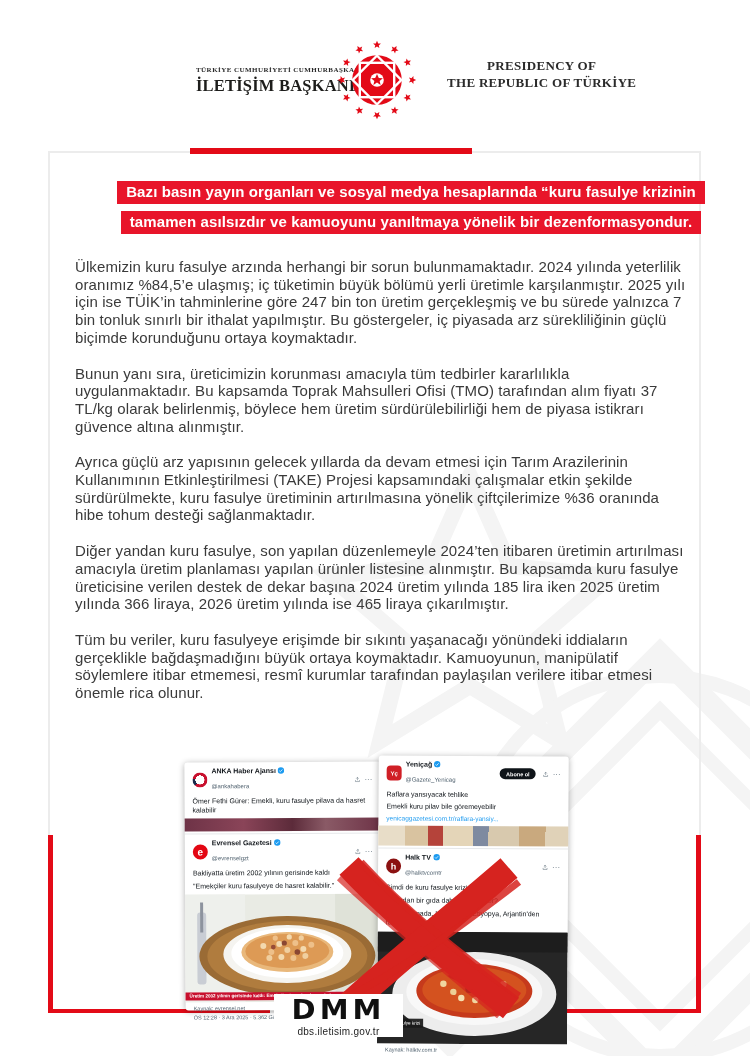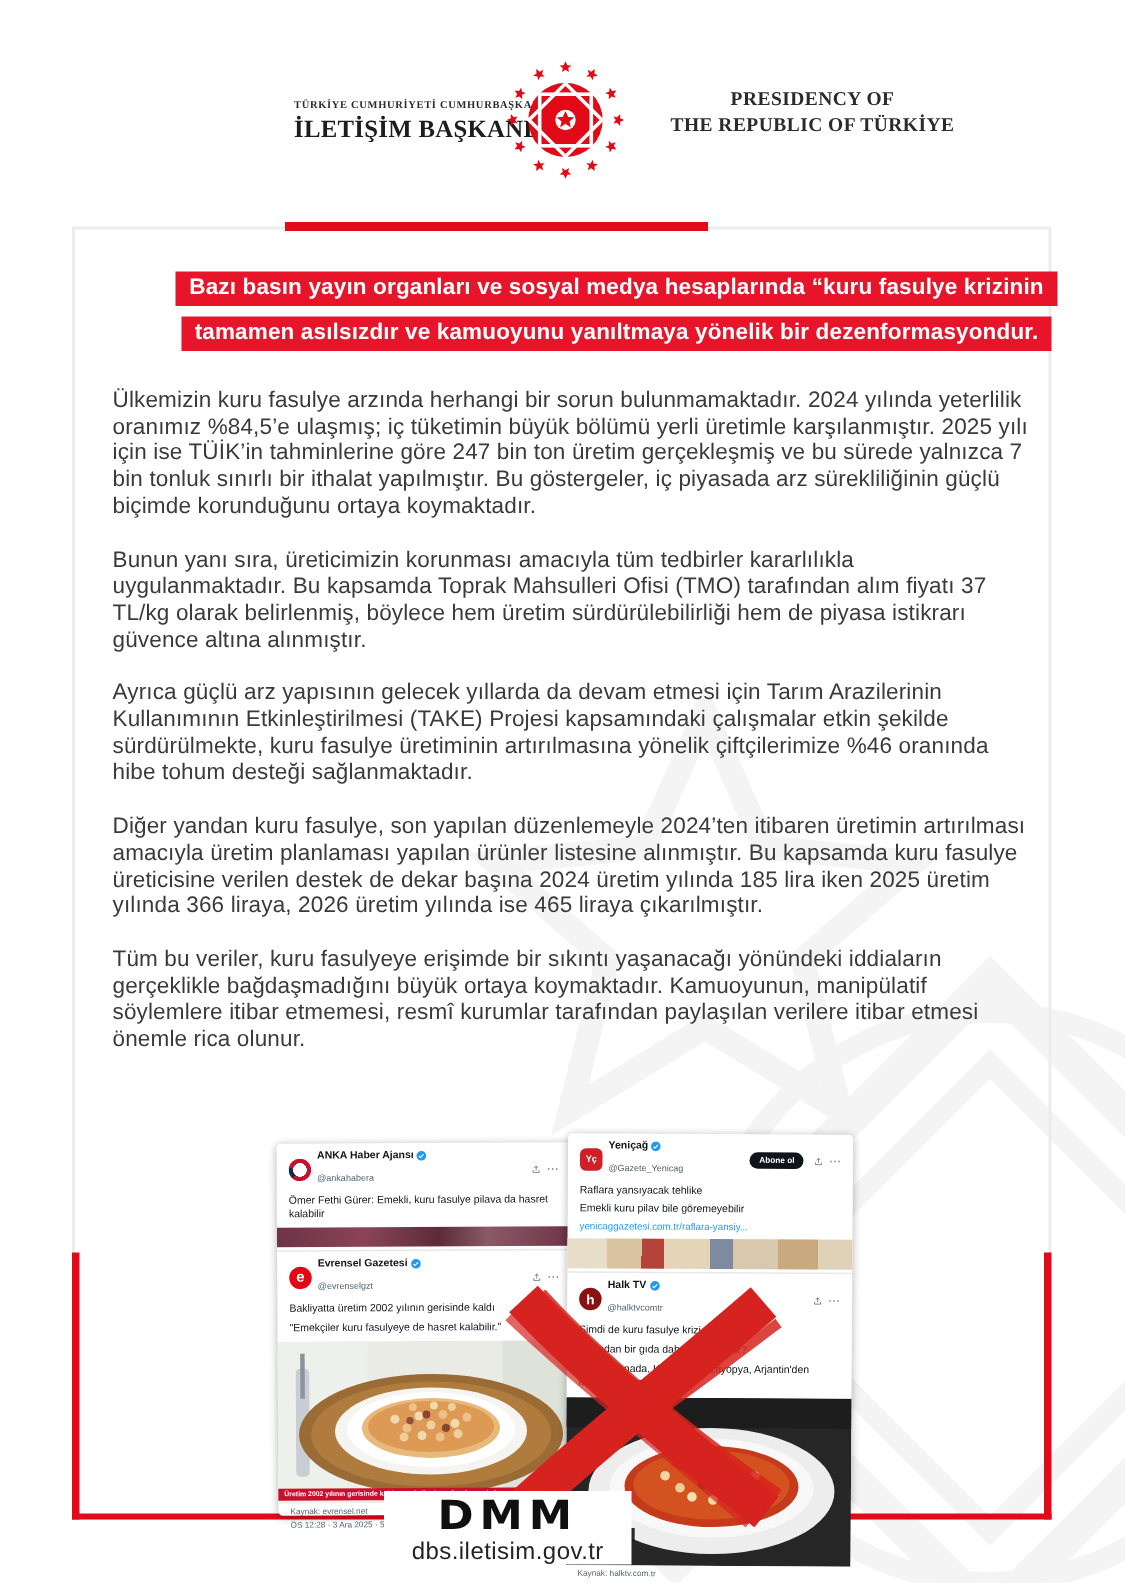--- a/index.html
+++ b/index.html
@@ -80,21 +80,21 @@
   .tw-source{font-size:5.5px;color:#536471;margin-top:3px;}
   .tw-meta{font-size:5.5px;color:#536471;margin-top:2.5px;}
 
   .xmark{position:absolute;left:146px;top:100px;width:195px;height:168px;z-index:6;pointer-events:none;}
 
   
   .footer{position:absolute;left:0;top:994px;width:677px;text-align:center;z-index:7;line-height:1;}
   .footer-inner{display:inline-block;background:#fff;padding:2px 18px 0;}
   .dmm{font-family:"DejaVu Sans",sans-serif;font-size:29px;font-weight:bold;letter-spacing:4px;
        color:#101010;transform:scaleY(.92);}
-  .footer-url{font-size:16px;color:#242424;margin-top:2px;letter-spacing:.3px;}
+  .footer-url{font-size:10px;color:#242424;margin-top:2px;letter-spacing:.3px;}
 </style>
 </head>
 <body>
 
 <div class="page">
 
   <div class="watermark">
     <svg width="470" height="640" viewBox="0 0 470 640" fill="none">
       <g stroke="#f4f4f4" fill="none">
         <path d="M190 60 L230 150 L330 160 L255 225 L280 325 L190 270 L100 325 L125 225 L50 160 L150 150 Z" stroke-width="16"></path>
@@ -155,21 +155,21 @@
   <div class="fr fr-br"></div>
 
   <div class="headline">
     <div class="row"><span class="strip">Bazı basın yayın organları ve sosyal medya hesaplarında “kuru fasulye krizinin</span></div>
     <div class="row"><span class="strip">tamamen asılsızdır ve kamuoyunu yanıltmaya yönelik bir dezenformasyondur.</span></div>
   </div>
 
   <div class="paragraphs">
     <p>Ülkemizin kuru fasulye arzında herhangi bir sorun bulunmamaktadır. 2024 yılında yeterlilik oranımız %84,5’e ulaşmış; iç tüketimin büyük bölümü yerli üretimle karşılanmıştır. 2025 yılı için ise TÜİK’in tahminlerine göre 247 bin ton üretim gerçekleşmiş ve bu sürede yalnızca 7 bin tonluk sınırlı bir ithalat yapılmıştır. Bu göstergeler, iç piyasada arz sürekliliğinin güçlü biçimde korunduğunu ortaya koymaktadır.</p>
     <p>Bunun yanı sıra, üreticimizin korunması amacıyla tüm tedbirler kararlılıkla uygulanmaktadır. Bu kapsamda Toprak Mahsulleri Ofisi (TMO) tarafından alım fiyatı 37 TL/kg olarak belirlenmiş, böylece hem üretim sürdürülebilirliği hem de piyasa istikrarı güvence altına alınmıştır.</p>
-    <p>Ayrıca güçlü arz yapısının gelecek yıllarda da devam etmesi için Tarım Arazilerinin Kullanımının Etkinleştirilmesi (TAKE) Projesi kapsamındaki çalışmalar etkin şekilde sürdürülmekte, kuru fasulye üretiminin artırılmasına yönelik çiftçilerimize %46 oranında hibe tohum desteği sağlanmaktadır.</p>
+    <p>Ayrıca güçlü arz yapısının gelecek yıllarda da devam etmesi için Tarım Arazilerinin Kullanımının Etkinleştirilmesi (TAKE) Projesi kapsamındaki çalışmalar etkin şekilde sürdürülmekte, kuru fasulye üretiminin artırılmasına yönelik çiftçilerimize %36 oranında hibe tohum desteği sağlanmaktadır.</p>
     <p>Diğer yandan kuru fasulye, son yapılan düzenlemeyle 2024’ten itibaren üretimin artırılması amacıyla üretim planlaması yapılan ürünler listesine alınmıştır. Bu kapsamda kuru fasulye üreticisine verilen destek de dekar başına 2024 üretim yılında 185 lira iken 2025 üretim yılında 366 liraya, 2026 üretim yılında ise 465 liraya çıkarılmıştır.</p>
     <p>Tüm bu veriler, kuru fasulyeye erişimde bir sıkıntı yaşanacağı yönündeki iddiaların gerçeklikle bağdaşmadığını büyük ortaya koymaktadır. Kamuoyunun, manipülatif söylemlere itibar etmemesi, resmî kurumlar tarafından paylaşılan verilere itibar etmesi önemle rica olunur.</p>
   </div>
 
   <div class="collage">
 
     <div class="tweet-card tc-left">
       <div class="tw">
         <div class="tw-head">
           <span class="avatar av-anka"></span>

